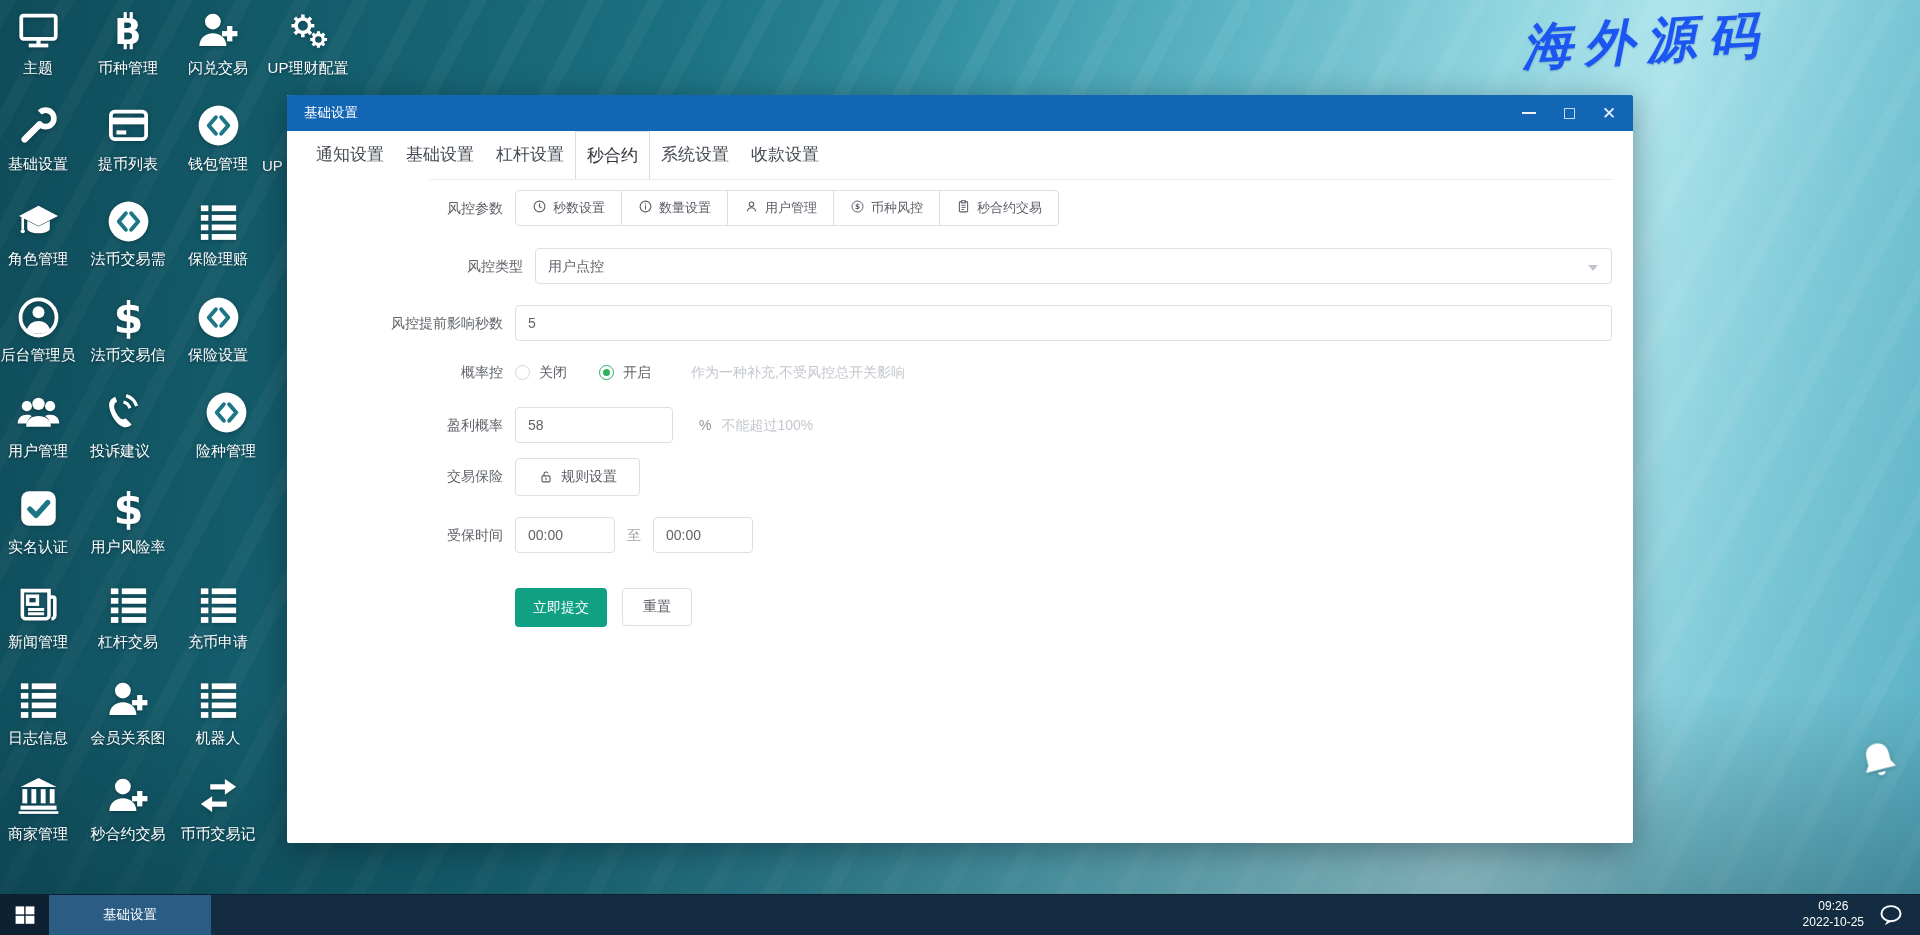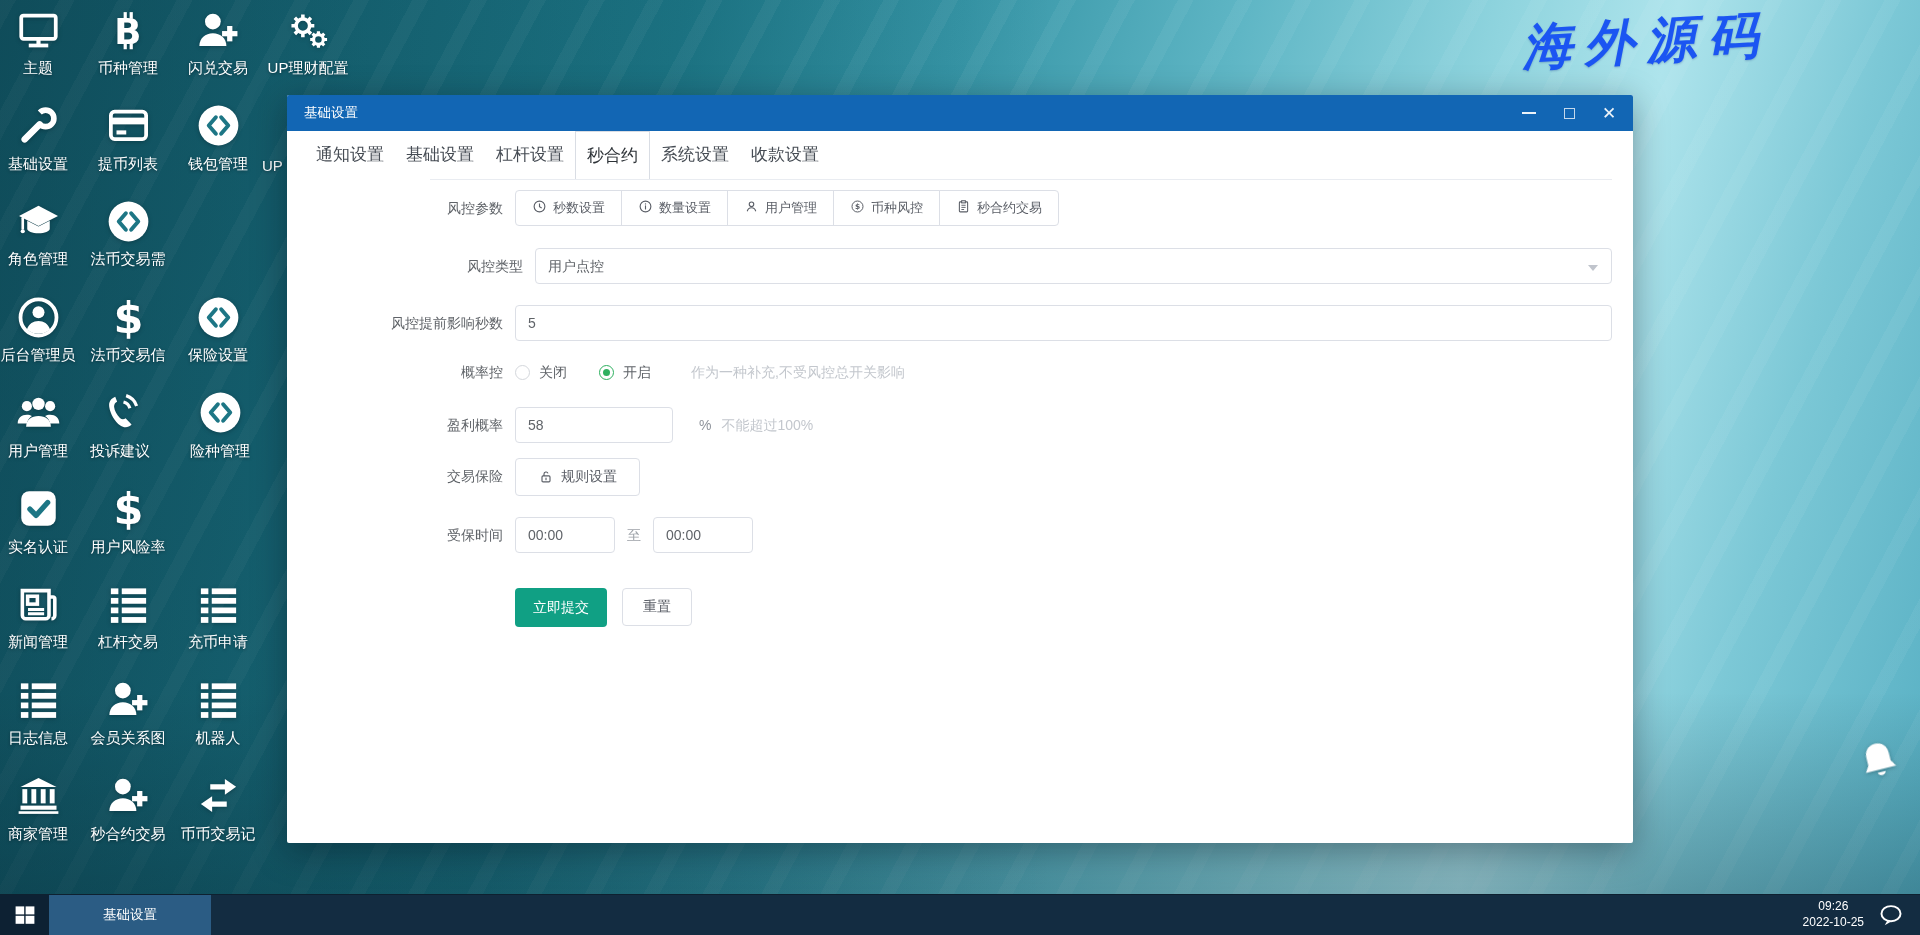--- a/index.html
+++ b/index.html
@@ -208,20 +208,35 @@
           <svg viewBox="0 0 24 24">
             <circle cx="12" cy="12" r="10.6" fill="currentColor"></circle>
             <g stroke="var(--cut)" stroke-width="2.1" fill="none" stroke-linecap="round" stroke-linejoin="round">
               <path d="M10.6 7.6 6.8 12l3.8 4.4"></path>
               <path d="M13.4 7.6 17.2 12l-3.8 4.4"></path>
             </g>
           </svg>
         </div>
         <div class="dlb">法币交易需</div>
       </div>
+      <div class="dicon" style="left: 158px; top: 195.4px;">
+        <div class="dic">
+          <svg viewBox="0 0 24 24" fill="currentColor">
+            <rect x="2.6" y="3.4" width="4" height="3.1"></rect>
+            <rect x="8.4" y="3.4" width="13" height="3.1"></rect>
+            <rect x="2.6" y="8.5" width="4" height="3.1"></rect>
+            <rect x="8.4" y="8.5" width="13" height="3.1"></rect>
+            <rect x="2.6" y="13.6" width="4" height="3.1"></rect>
+            <rect x="8.4" y="13.6" width="13" height="3.1"></rect>
+            <rect x="2.6" y="18.7" width="4" height="3.1"></rect>
+            <rect x="8.4" y="18.7" width="13" height="3.1"></rect>
+          </svg>
+        </div>
+        <div class="dlb">保险理赔</div>
+      </div>
       <div class="dicon" style="left: -22px; top: 291.1px;">
         <div class="dic">
           <svg viewBox="0 0 24 24" fill="none">
             <circle cx="12" cy="12" r="9.6" stroke="currentColor" stroke-width="2"></circle>
             <circle cx="12" cy="9.2" r="3.2" fill="currentColor"></circle>
             <path d="M5.8 18.4c1.1-3 3.4-4.5 6.2-4.5s5.1 1.5 6.2 4.5a9.6 9.6 0 0 1-12.4 0z" fill="currentColor"></path>
           </svg>
         </div>
         <div class="dlb">后台管理员</div>
       </div>
@@ -261,21 +276,21 @@
       <div class="dicon" style="left: 60px; top: 386.8px;">
         <div class="dic">
           <svg viewBox="0 0 24 24" fill="none" stroke="currentColor">
             <path d="M9.2 3.6C6.8 4.5 5.6 6.6 6 9c.6 3.8 2.9 7.8 5.9 9.9 2 1.4 4.4 1.2 6-.5l-3.2-3.4c-.9.8-2 .8-3-.1-1.6-1.5-2.9-3.8-3.1-5.8-.1-1.3.5-2.3 1.6-2.8z" fill="currentColor" stroke="none"></path>
             <path d="M13.6 6.4a4.8 4.8 0 0 1 3.4 3.3" stroke-width="1.7"></path>
             <path d="M15 3a8.6 8.6 0 0 1 5.6 5.5" stroke-width="1.7"></path>
           </svg>
         </div>
         <div class="dlb">投诉建议</div>
       </div>
-      <div class="dicon" style="left: 160px; top: 386.8px;">
+      <div class="dicon" style="left: 166px; top: 386.8px;">
         <div class="dic">
           <svg viewBox="0 0 24 24">
             <circle cx="12" cy="12" r="10.6" fill="currentColor"></circle>
             <g stroke="var(--cut)" stroke-width="2.1" fill="none" stroke-linecap="round" stroke-linejoin="round">
               <path d="M10.6 7.6 6.8 12l3.8 4.4"></path>
               <path d="M13.4 7.6 17.2 12l-3.8 4.4"></path>
             </g>
           </svg>
         </div>
         <div class="dlb">险种管理</div>

